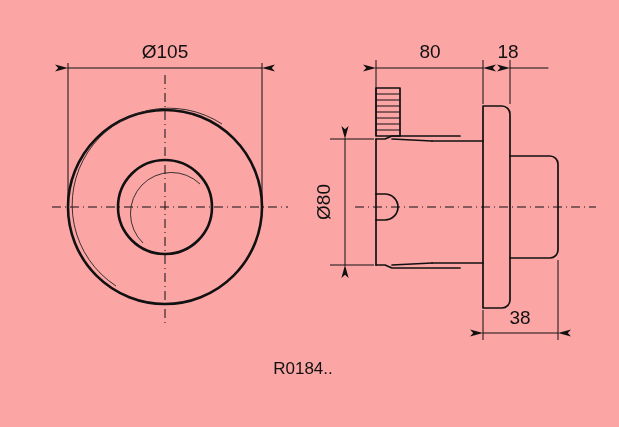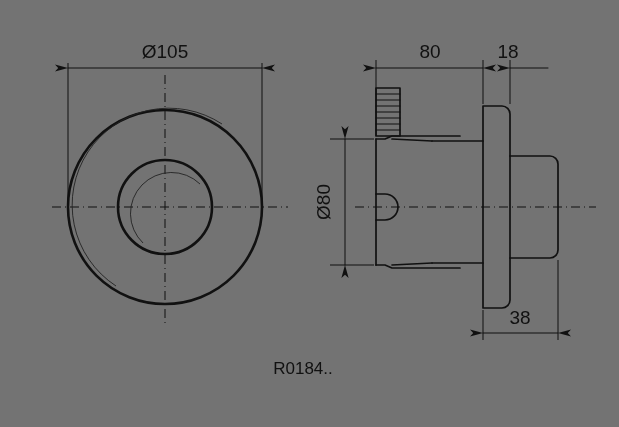--- a/index.html
+++ b/index.html
@@ -8,21 +8,21 @@
     padding: 0;
     background: #ffffff;
   }
   body {
     font-family: "Liberation Sans", sans-serif;
   }
   #drawing-root {
     position: relative;
     width: 619px;
     height: 427px;
-    background: #737373;
+    background: #fca5a5;
     overflow: hidden;
   }
   svg#technical-drawing {
     display: block;
     width: 619px;
     height: 427px;
   }
   .thick   { stroke: #111111; stroke-width: 2.6; fill: none; stroke-linecap: round; stroke-linejoin: round; }
   .medium  { stroke: #111111; stroke-width: 1.7; fill: none; stroke-linecap: round; stroke-linejoin: round; }
   .thin    { stroke: #111111; stroke-width: 1.0; fill: none; stroke-linecap: round; stroke-linejoin: round; }

